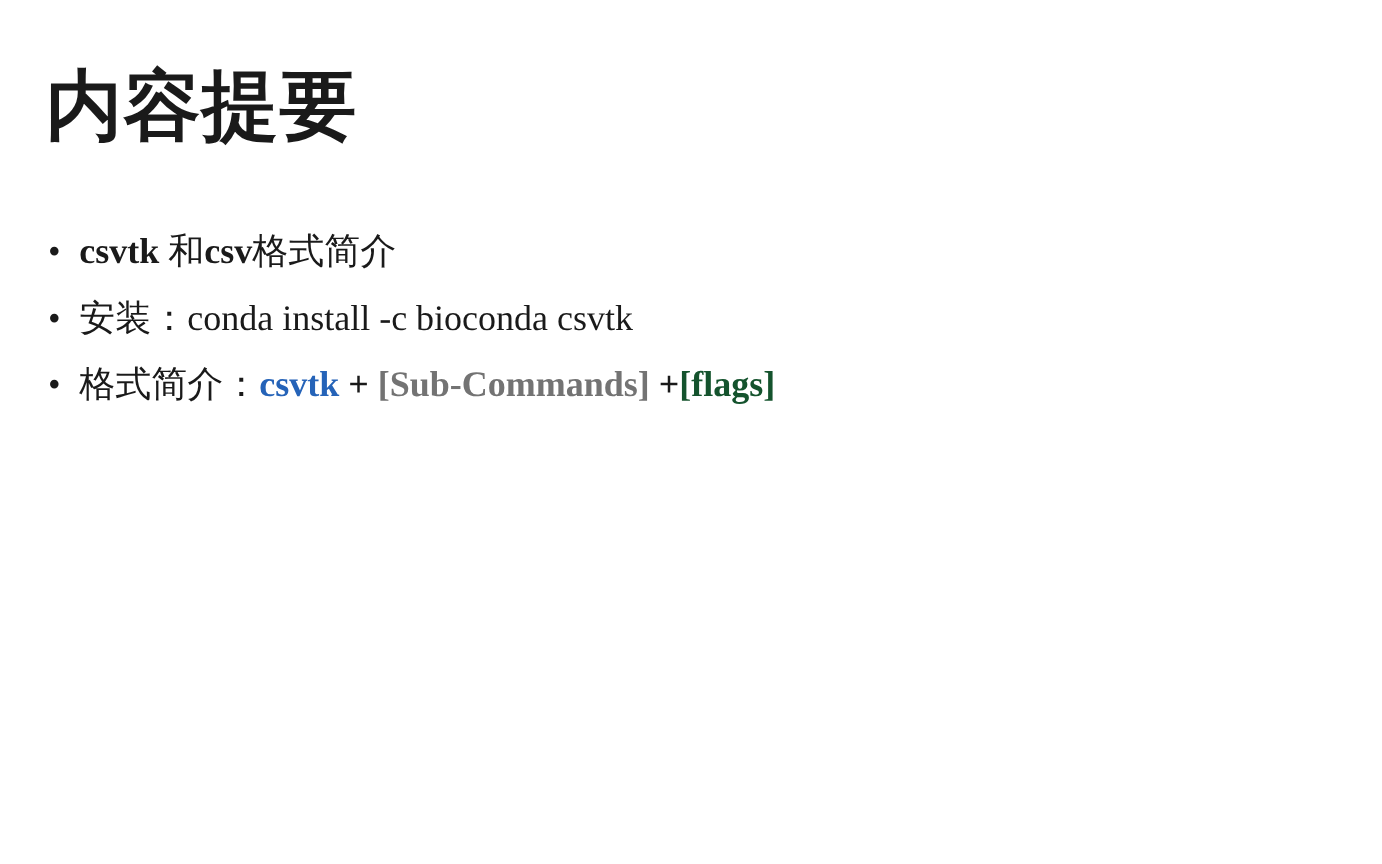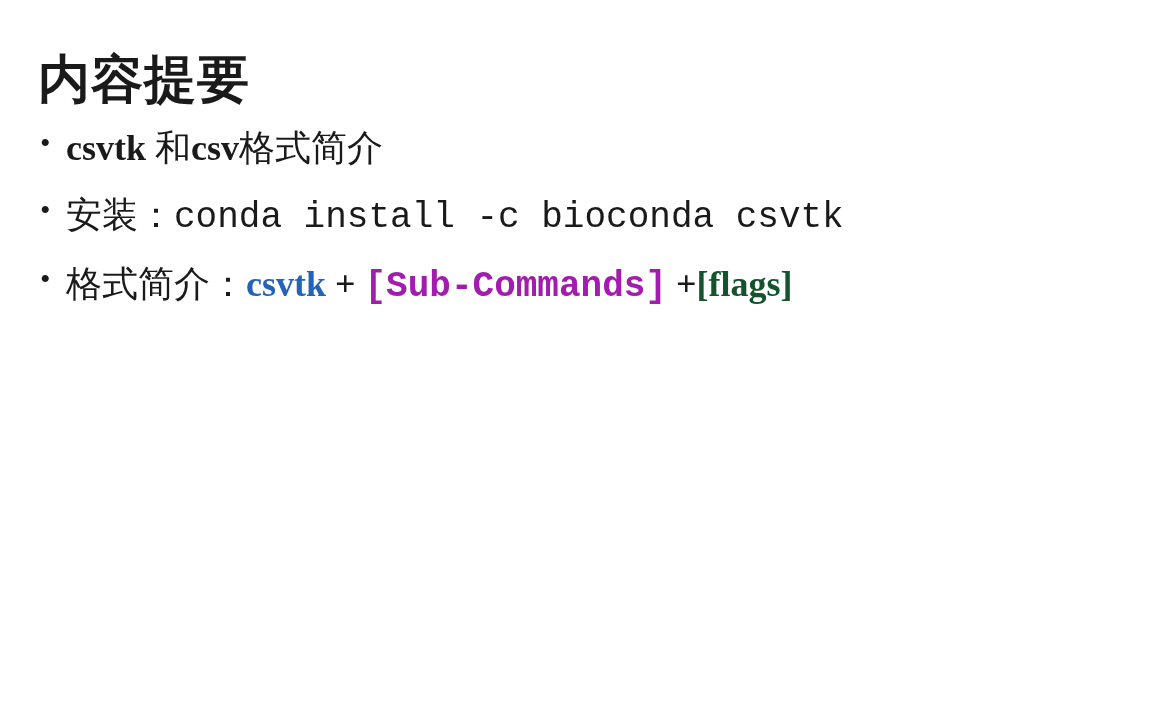--- a/index.html
+++ b/index.html
@@ -11,59 +11,60 @@
       width: 1152px;
       height: 720px;
       background: #ffffff;
       font-family: "Microsoft YaHei", "SimHei", "PingFang SC", Georgia, serif;
       color: #1a1a1a;
       padding: 45px 38px;
       position: relative;
       overflow: hidden;
     }
     .slide-title {
-      font-size: 52px;
+      font-size: 64px;
       font-weight: bold;
+      margin-bottom: 50px;
       letter-spacing: 1px;
     }
     .bullet-list {
       list-style: none;
       padding-left: 0;
     }
     .bullet-item {
-      font-size: 36px;
+      font-size: 30px;
       line-height: 1.85;
       position: relative;
       padding-left: 28px;
       color:#1a1a1a;
     }
     .bullet-item::before {
       content: "•";
       position: absolute;
       left: 2px;
       top: 0;
       font-size: 30px;
       color: #1a1a1a;
     }
     .bold {
       font-weight: bold;
       font-family: Georgia, "Times New Roman", serif;
     }
     .serif {
-      font-family: Liberation Mono, monospace;
+      font-family: Liberation Serif, serif;
     }
     .color-blue {
       color: #2563b8;
       font-weight: bold;
       font-family: Georgia, "Times New Roman", serif;
     }
     .color-red {
-      color: #a21caf;
+      color: #737373;
       font-weight: bold;
-      font-family: Liberation Mono, monospace;
+      font-family: Liberation Serif, serif;
     }
     .color-purple {
       color: #14532d;
       font-weight: bold;
       font-family: Georgia, "Times New Roman", serif;
     }
     .color-black-bold {
       color: #1a1a1a;
       font-weight: bold;
       font-family: Georgia, "Times New Roman", serif;

